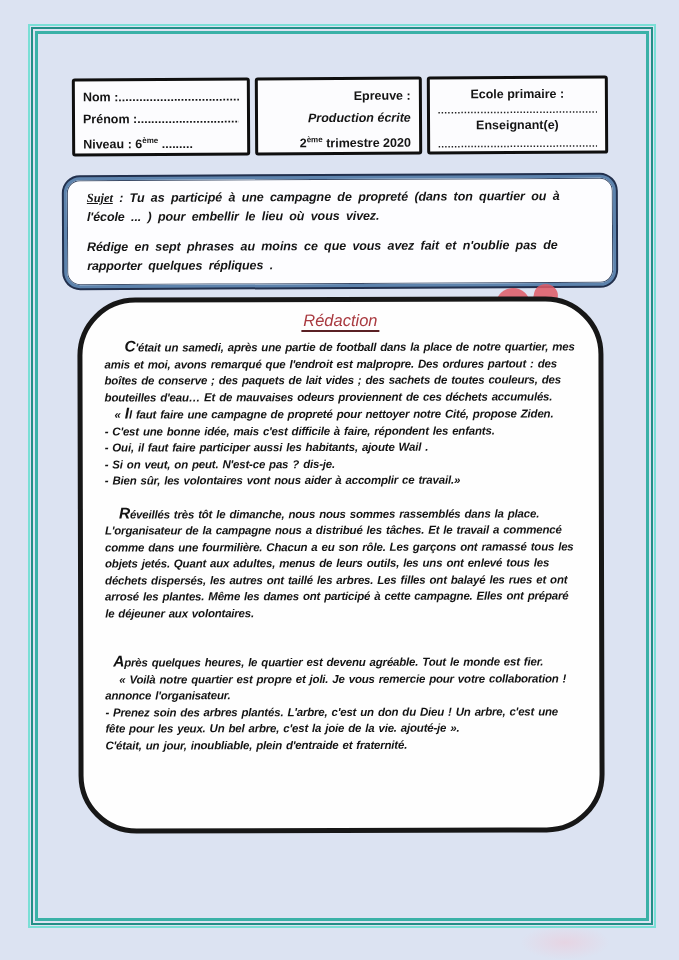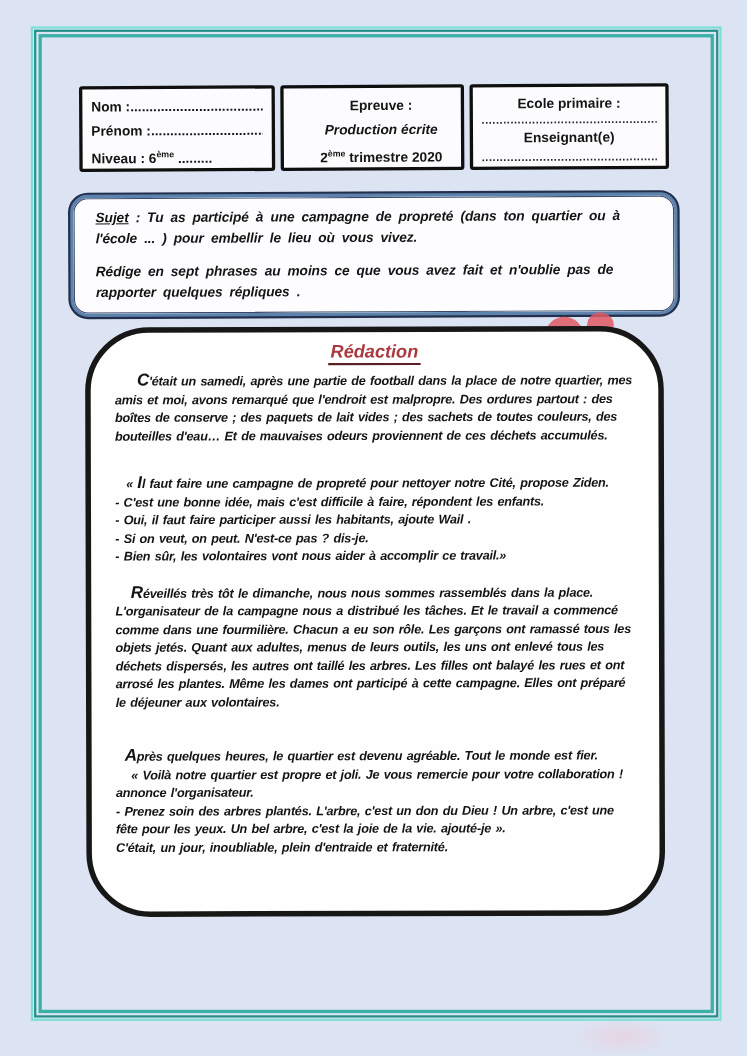--- a/index.html
+++ b/index.html
@@ -14,63 +14,63 @@
     border:2px solid #7adfd6;box-sizing:border-box;}
   .frame-mid{position:absolute;inset:1px;border:2px solid #238f87;}
   .frame-inner{position:absolute;inset:2px;border:3px solid #3ab1a7;}
 
   
   .header-table{position:absolute;left:72px;top:77px;width:536px;height:78px;
     display:flex;gap:5px;transform:rotate(-0.3deg);}
   .hcell{border:3px solid #0f0f0f;border-radius:3px;background:#fcfcfe;
     box-sizing:border-box;padding:5px 8px 3px 8px;overflow:hidden;}
   .hcell-left{width:180px;text-align:left;}
-  .hcell-mid{width:168px;text-align:center;padding-left:24px;}
+  .hcell-mid{width:168px;text-align:right;padding-left:24px;}
   .hcell-right{width:183px;text-align:center;}
   .hline{font-size:12.5px;font-weight:bold;line-height:22px;white-space:nowrap;overflow:hidden;}
   .hline .sup{font-size:8px;vertical-align:super;}
   .h-italic{font-style:italic;}
   .hdots{font-size:10px;font-weight:bold;line-height:11px;letter-spacing:0.5px;
     white-space:nowrap;overflow:hidden;color:#222;}
   .hcell-right .hline{line-height:20px;}
   .hcell-right .hdots:last-child{margin-top:3px;}
 
   
   .subject-box{position:absolute;left:64px;top:176px;width:552px;height:111px;
     box-sizing:border-box;border:3px solid #5d83ad;border-radius:16px;
     box-shadow:0 0 0 2px #22304d, inset 0 0 0 1px #3a4a66;
     background:#fdfdff;padding:9px 16px 0 20px;transform:rotate(-0.25deg);}
   .subject-text{font-size:12.5px;font-weight:bold;font-style:italic;
     line-height:19px;word-spacing:3px;letter-spacing:-0.1px;}
   .subject-text + .subject-text{margin-top:11px;}
-  .subject-label{text-decoration:underline;}
+  .subject-label{text-decoration:underline;font-family:Liberation Serif, serif;}
 
   
   .red-stamp{position:absolute;left:494px;top:284px;width:72px;height:38px;z-index:1;opacity:0.85;}
   .stamp-ring{position:absolute;left:2px;top:4px;width:12px;height:10px;
     border:11px solid #e05a66;border-radius:50%;}
   .stamp-head{position:absolute;left:40px;top:0;width:24px;height:22px;
     background:#e05a66;border-radius:50% 50% 50% 8%;transform:rotate(12deg);}
   .stamp-tail{position:absolute;left:34px;top:16px;width:20px;height:16px;
     background:#e05a66;border-radius:0 70% 0 60%;transform:rotate(18deg);}
   .scan-smudge{position:absolute;left:520px;top:925px;width:90px;height:35px;
     background:radial-gradient(ellipse at center,#f0c6d4 0%,rgba(240,198,212,0) 70%);
     opacity:0.5;}
 
   
   .essay-box{position:absolute;left:78px;top:297px;width:526px;height:536px;
     box-sizing:border-box;border:5px solid #171717;border-radius:58px;
     background:#fefefe;z-index:2;padding:7px 22px 0 22px;transform:rotate(-0.15deg);}
   .essay-title{text-align:center;margin:2px 0 8px 0;}
-  .essay-title span{font-size:16.5px;font-weight:bold;font-style:italic;
+  .essay-title span{font-size:16.5px;font-weight:normal;font-style:italic;
     color:#a93a40;border-bottom:2px solid #5a2024;padding:0 2px 1px 2px;}
   .essay-text{font-size:11.5px;font-weight:bold;font-style:italic;
     line-height:16.5px;letter-spacing:-0.2px;word-spacing:1px;color:#131313;}
   .para-1{text-indent:20px;margin-top:8px;}
-  .dialogue{margin-top:26px;}
+  .dialogue{}
   .dlg-0{text-indent:10px;}
   .para-3{text-indent:14px;margin-top:16px;}
   .closing{margin-top:32px;}
   .cl-0{text-indent:8px;}
   .cl-1{text-indent:14px;}
   .dc{font-size:15.5px;}
 </style>
 </head>
 <body>
 

